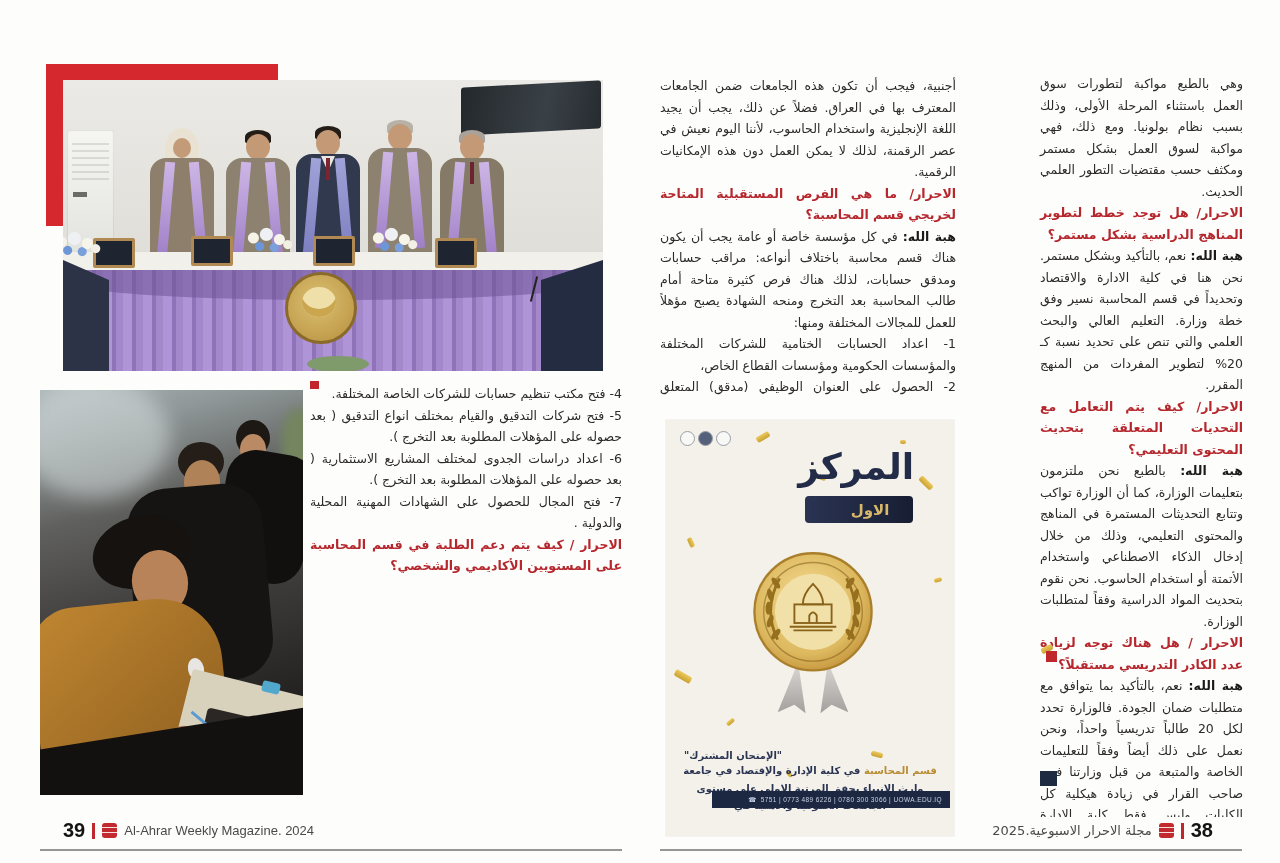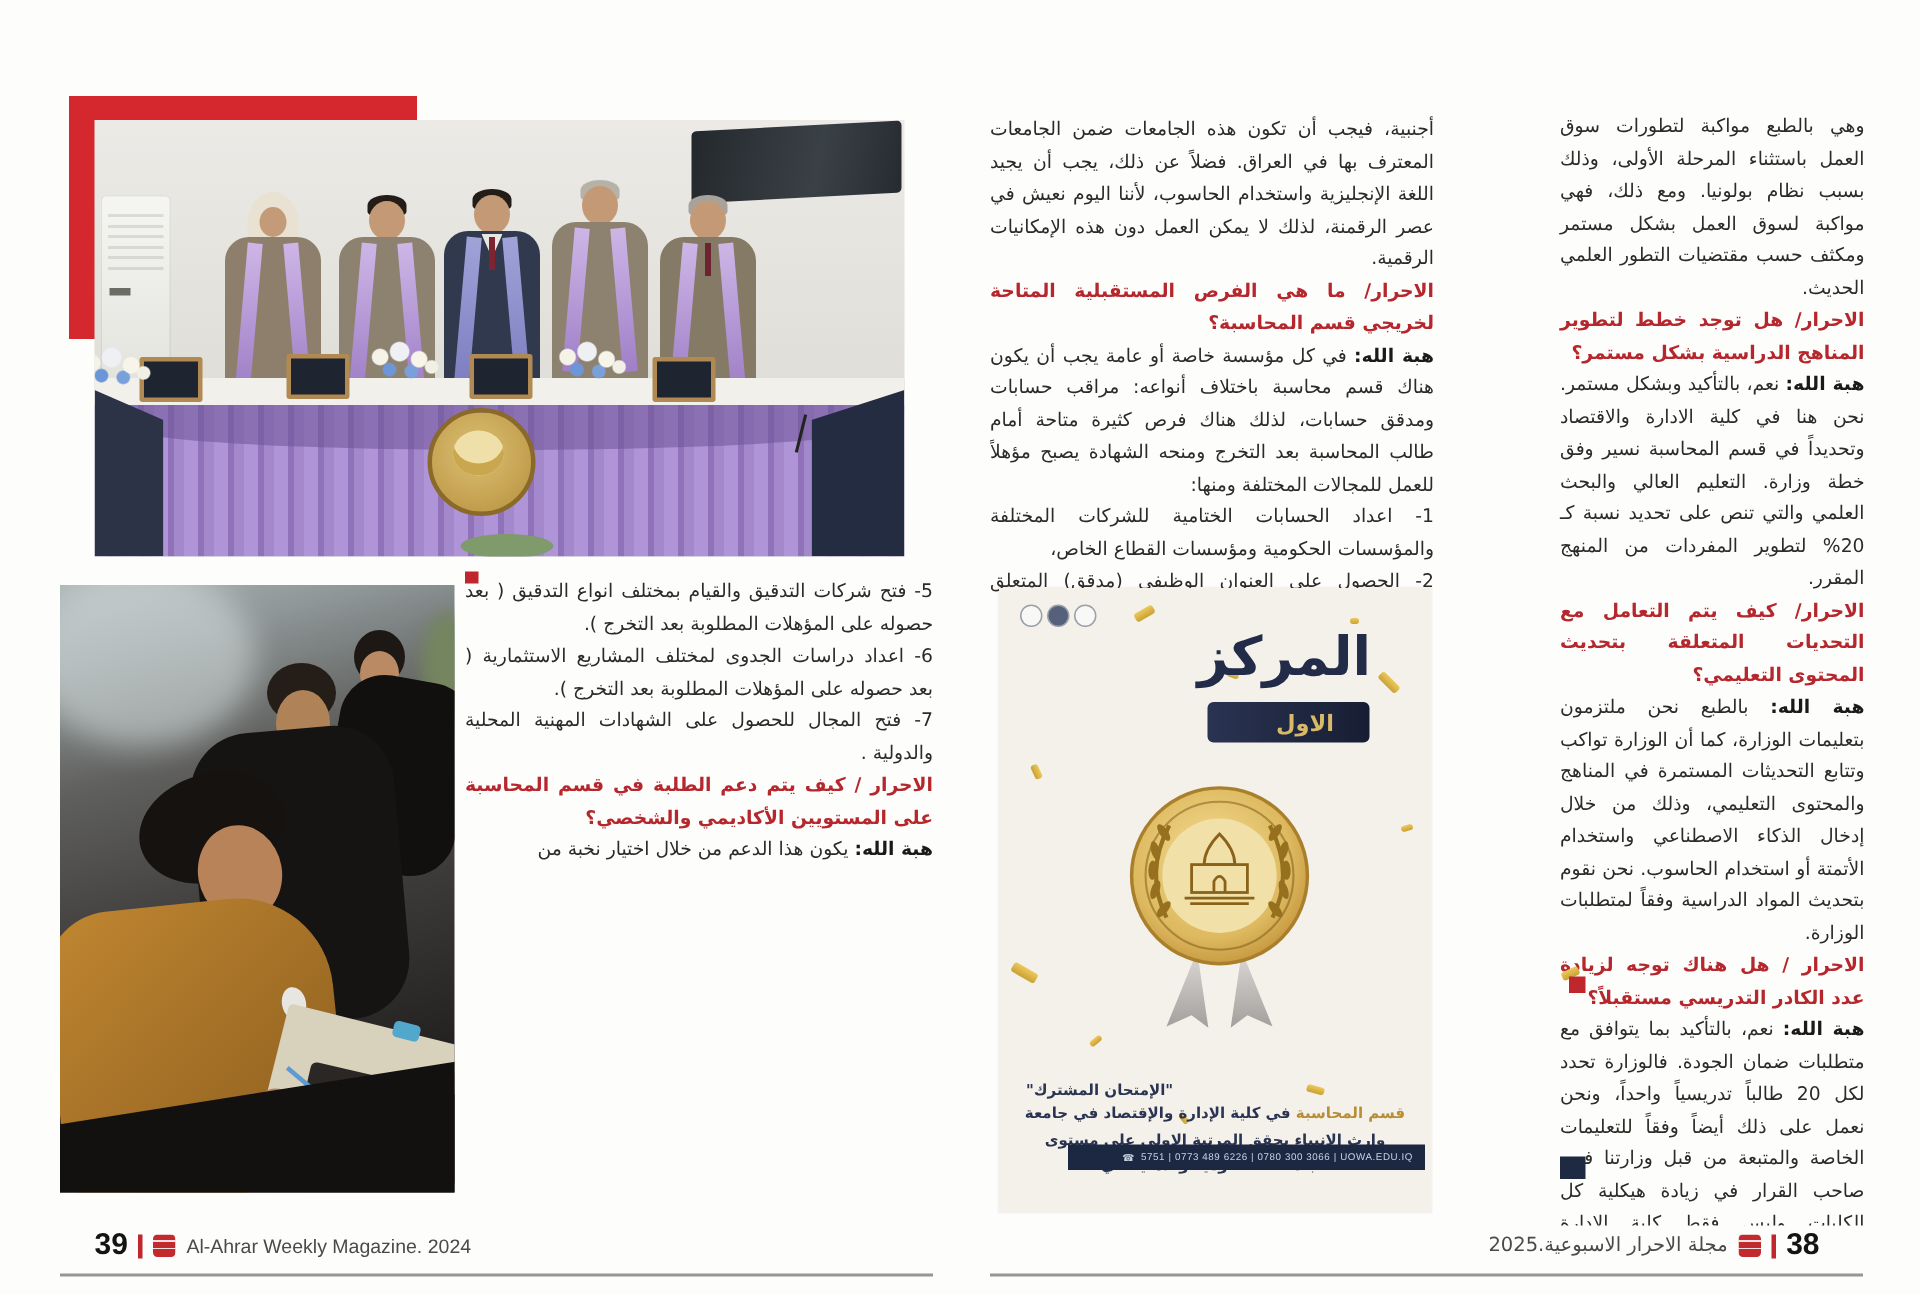--- a/index.html
+++ b/index.html
@@ -70,21 +70,21 @@
   .photo2{position:absolute;left:40px;top:390px;width:263px;height:405px;overflow:hidden;
       background:linear-gradient(165deg,#aab3b4 0%,#8e9697 12%,#5f5f5d 30%,#3c3a38 55%,#232120 80%,#171514 100%);}
   .blob{position:absolute;border-radius:50%;}
   .jacket{position:absolute;left:-4px;top:212px;width:190px;height:196px;border-radius:44px 64px 22px 30px;
       background:linear-gradient(140deg,#c08631,#8a5c1e);transform:rotate(-6deg);}
   .notebook{position:absolute;left:142px;top:292px;width:118px;height:76px;background:#d8d2bd;transform:rotate(14deg);border-radius:3px;}
   .folder{position:absolute;left:160px;top:330px;width:118px;height:58px;background:#2b2725;transform:rotate(13deg);border-radius:4px;}
   .pen{position:absolute;left:148px;top:330px;width:30px;height:3px;background:#5c9ad2;transform:rotate(40deg);}
   .desk{position:absolute;left:-24px;top:338px;width:330px;height:130px;background:#131110;transform:rotate(-9deg);}
   
-  .poster{position:absolute;left:666px;top:392px;width:288px;height:416px;background:#f4f1ea;overflow:hidden;
+  .poster{position:absolute;left:666px;top:420px;width:288px;height:416px;background:#f4f1ea;overflow:hidden;
       box-shadow:0 0 0 1px rgba(0,0,0,.04);}
   .poster-title{position:absolute;right:40px;top:26px;font-size:36px;font-weight:800;color:#222b47;direction:rtl;}
   .rank-box{position:absolute;right:41px;top:76px;width:86px;height:27px;border-radius:4px;
       background:linear-gradient(90deg,#2a3352,#171e33);color:#d8b96a;font-size:15px;font-weight:700;
       display:flex;align-items:center;justify-content:center;direction:rtl;padding-left:22px;}
   .ulogo{position:absolute;width:13px;height:13px;border-radius:50%;border:1.5px solid #9aa0a8;background:#f8f8f6;}
   .ulogo.fill{background:#55617a;}
   .conf{position:absolute;background:linear-gradient(#ecc95c,#caa133);border-radius:2px;}
   .cap{position:absolute;left:10px;right:10px;top:294px;text-align:center;direction:rtl;
        font-size:10px;font-weight:700;color:#2a3452;line-height:1.75;margin-top:48px;}
@@ -182,25 +182,25 @@
     <div class="notebook"></div>
     <div class="folder"></div>
     <div class="blob" style="left:132px;top:336px;width:26px;height:22px;background:#b9835a;transform:rotate(20deg);"></div>
     <div class="pen"></div>
     <div class="blob" style="left:222px;top:292px;width:18px;height:11px;background:#52a7cc;border-radius:3px;transform:rotate(14deg);"></div>
     <div class="desk"></div>
   </div>
 
   <div class="sq" style="left:310px;top:381px;width:9px;height:8px;background:#c0272d;"></div>
   <div class="textcol" style="left:310px;top:383px;width:312px;height:436px;">
+    <p>4- فتح مكتب تنظيم حسابات للشركات الخاصة المختلفة.</p>
     <p>5- فتح شركات التدقيق والقيام بمختلف انواع التدقيق ( بعد حصوله على المؤهلات المطلوبة بعد التخرج ).</p>
     <p>6- اعداد دراسات الجدوى لمختلف المشاريع الاستثمارية ( بعد حصوله على المؤهلات المطلوبة بعد التخرج ).</p>
     <p>7- فتح المجال للحصول على الشهادات المهنية المحلية والدولية .</p>
     <p class="q">الاحرار / كيف يتم دعم الطلبة في قسم المحاسبة على المستويين الأكاديمي والشخصي؟</p>
-    <p><span class="speaker">هبة الله:</span> <span>يكون هذا الدعم من خلال اختيار نخبة من</span></p>
   </div>
 
   <div class="footer" style="left:63px;top:819px;">
     <span class="pagenum">39</span>
     <span class="fbar"></span>
     <span class="seal"></span>
     <span class="ftitle">Al-Ahrar Weekly Magazine. 2024</span>
   </div>
   <div class="rule" style="left:40px;top:849px;width:582px;"></div>
 

